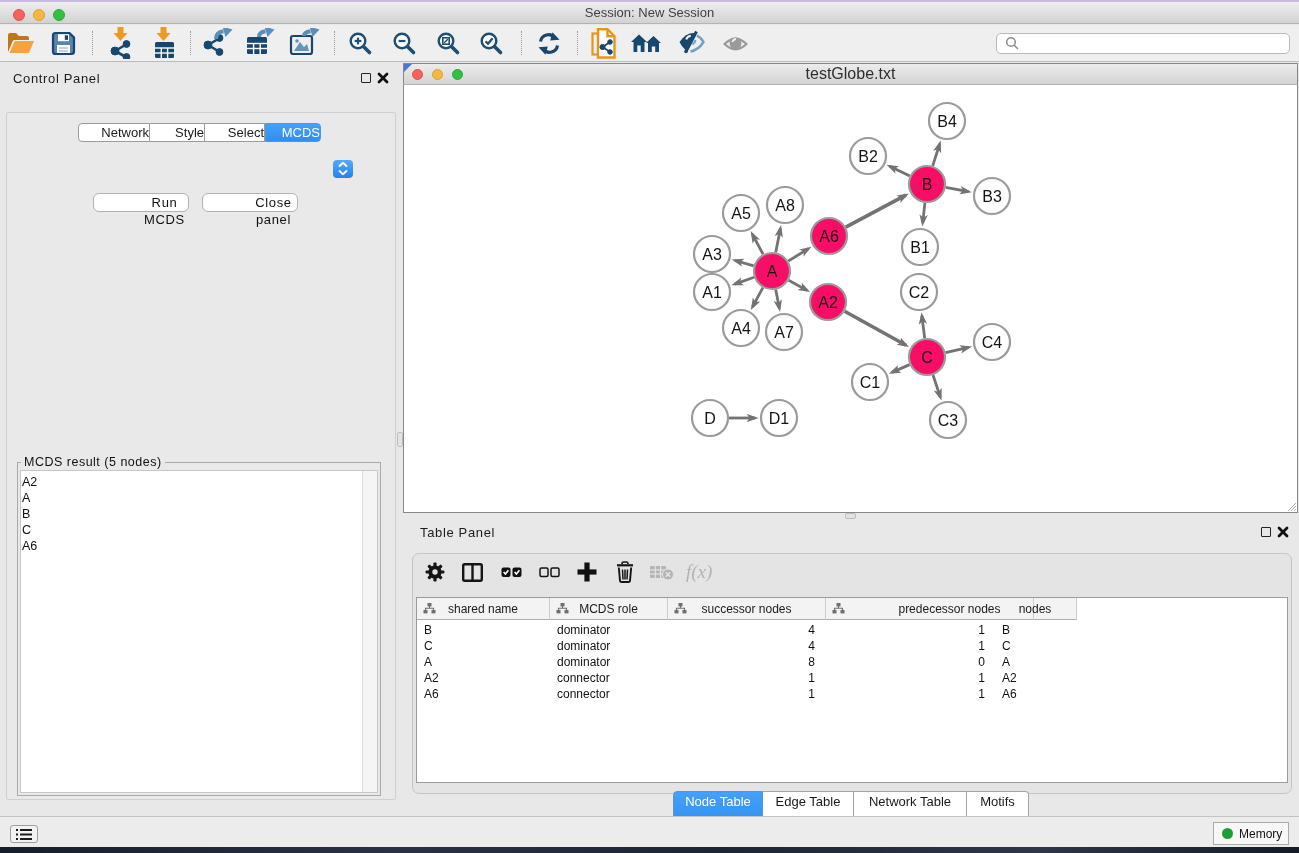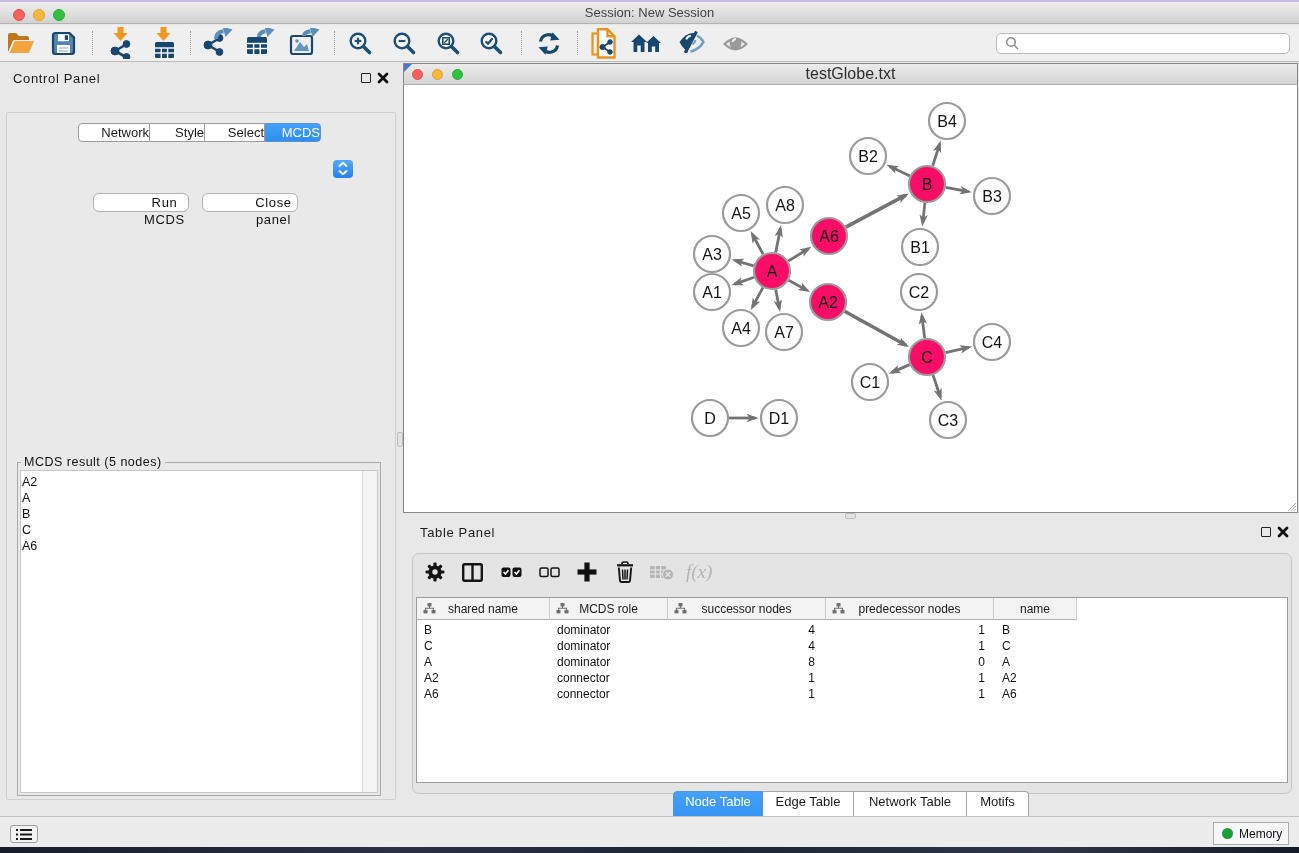--- a/index.html
+++ b/index.html
@@ -357,22 +357,22 @@
   <line x1="10.6" y1="0" x2="10.6" y2="12" stroke="#e4e4e4" stroke-width="1.2"></line>
   <circle cx="18" cy="8.5" r="5.5" stroke="#e4e4e4" stroke-width="1"></circle>
  </g>
  <line x1="15.8" y1="6.3" x2="20.2" y2="10.7" stroke="#e4e4e4" stroke-width="1.5"></line>
  <line x1="20.2" y1="6.3" x2="15.8" y2="10.7" stroke="#e4e4e4" stroke-width="1.5"></line>
 </svg>
 <div class="abs" style="left:686px;top:561px;font-family:'Liberation Serif',serif;font-style:italic;font-size:19px;color:#b3b3b3;">f(x)</div>
 <div class="abs hcell" style="left:417px;width:133px;">shared name</div>
 <div class="abs hcell" style="left:550px;width:118px;">MCDS role</div>
 <div class="abs hcell" style="left:668px;width:158px;">successor nodes</div>
-<div class="abs hcell" style="left:826px;width:168px;">predecessor nodes</div>
-<div class="abs hcell" style="left:994px;width:83px;">name</div>
+<div class="abs hcell" style="left:866px;width:168px;">predecessor nodes</div>
+<div class="abs hcell" style="left:994px;width:83px;">nodes</div>
 <svg class="abs" style="left:423px;top:603px" width="13" height="12" viewBox="0 0 13 12">
  <g fill="#6f6f6f">
   <rect x="4.5" y="0" width="4" height="3.4"></rect>
   <rect x="0.5" y="7" width="4" height="3.4"></rect>
   <rect x="8.5" y="7" width="4" height="3.4"></rect>
  </g>
  <path d="M6.5 3 L6.5 5.2 M2.5 7 L2.5 5.2 L10.5 5.2 L10.5 7" fill="none" stroke="#6f6f6f" stroke-width="1.1"></path>
 </svg>
     <svg class="abs" style="left:556px;top:603px" width="13" height="12" viewBox="0 0 13 12">
  <g fill="#6f6f6f">

